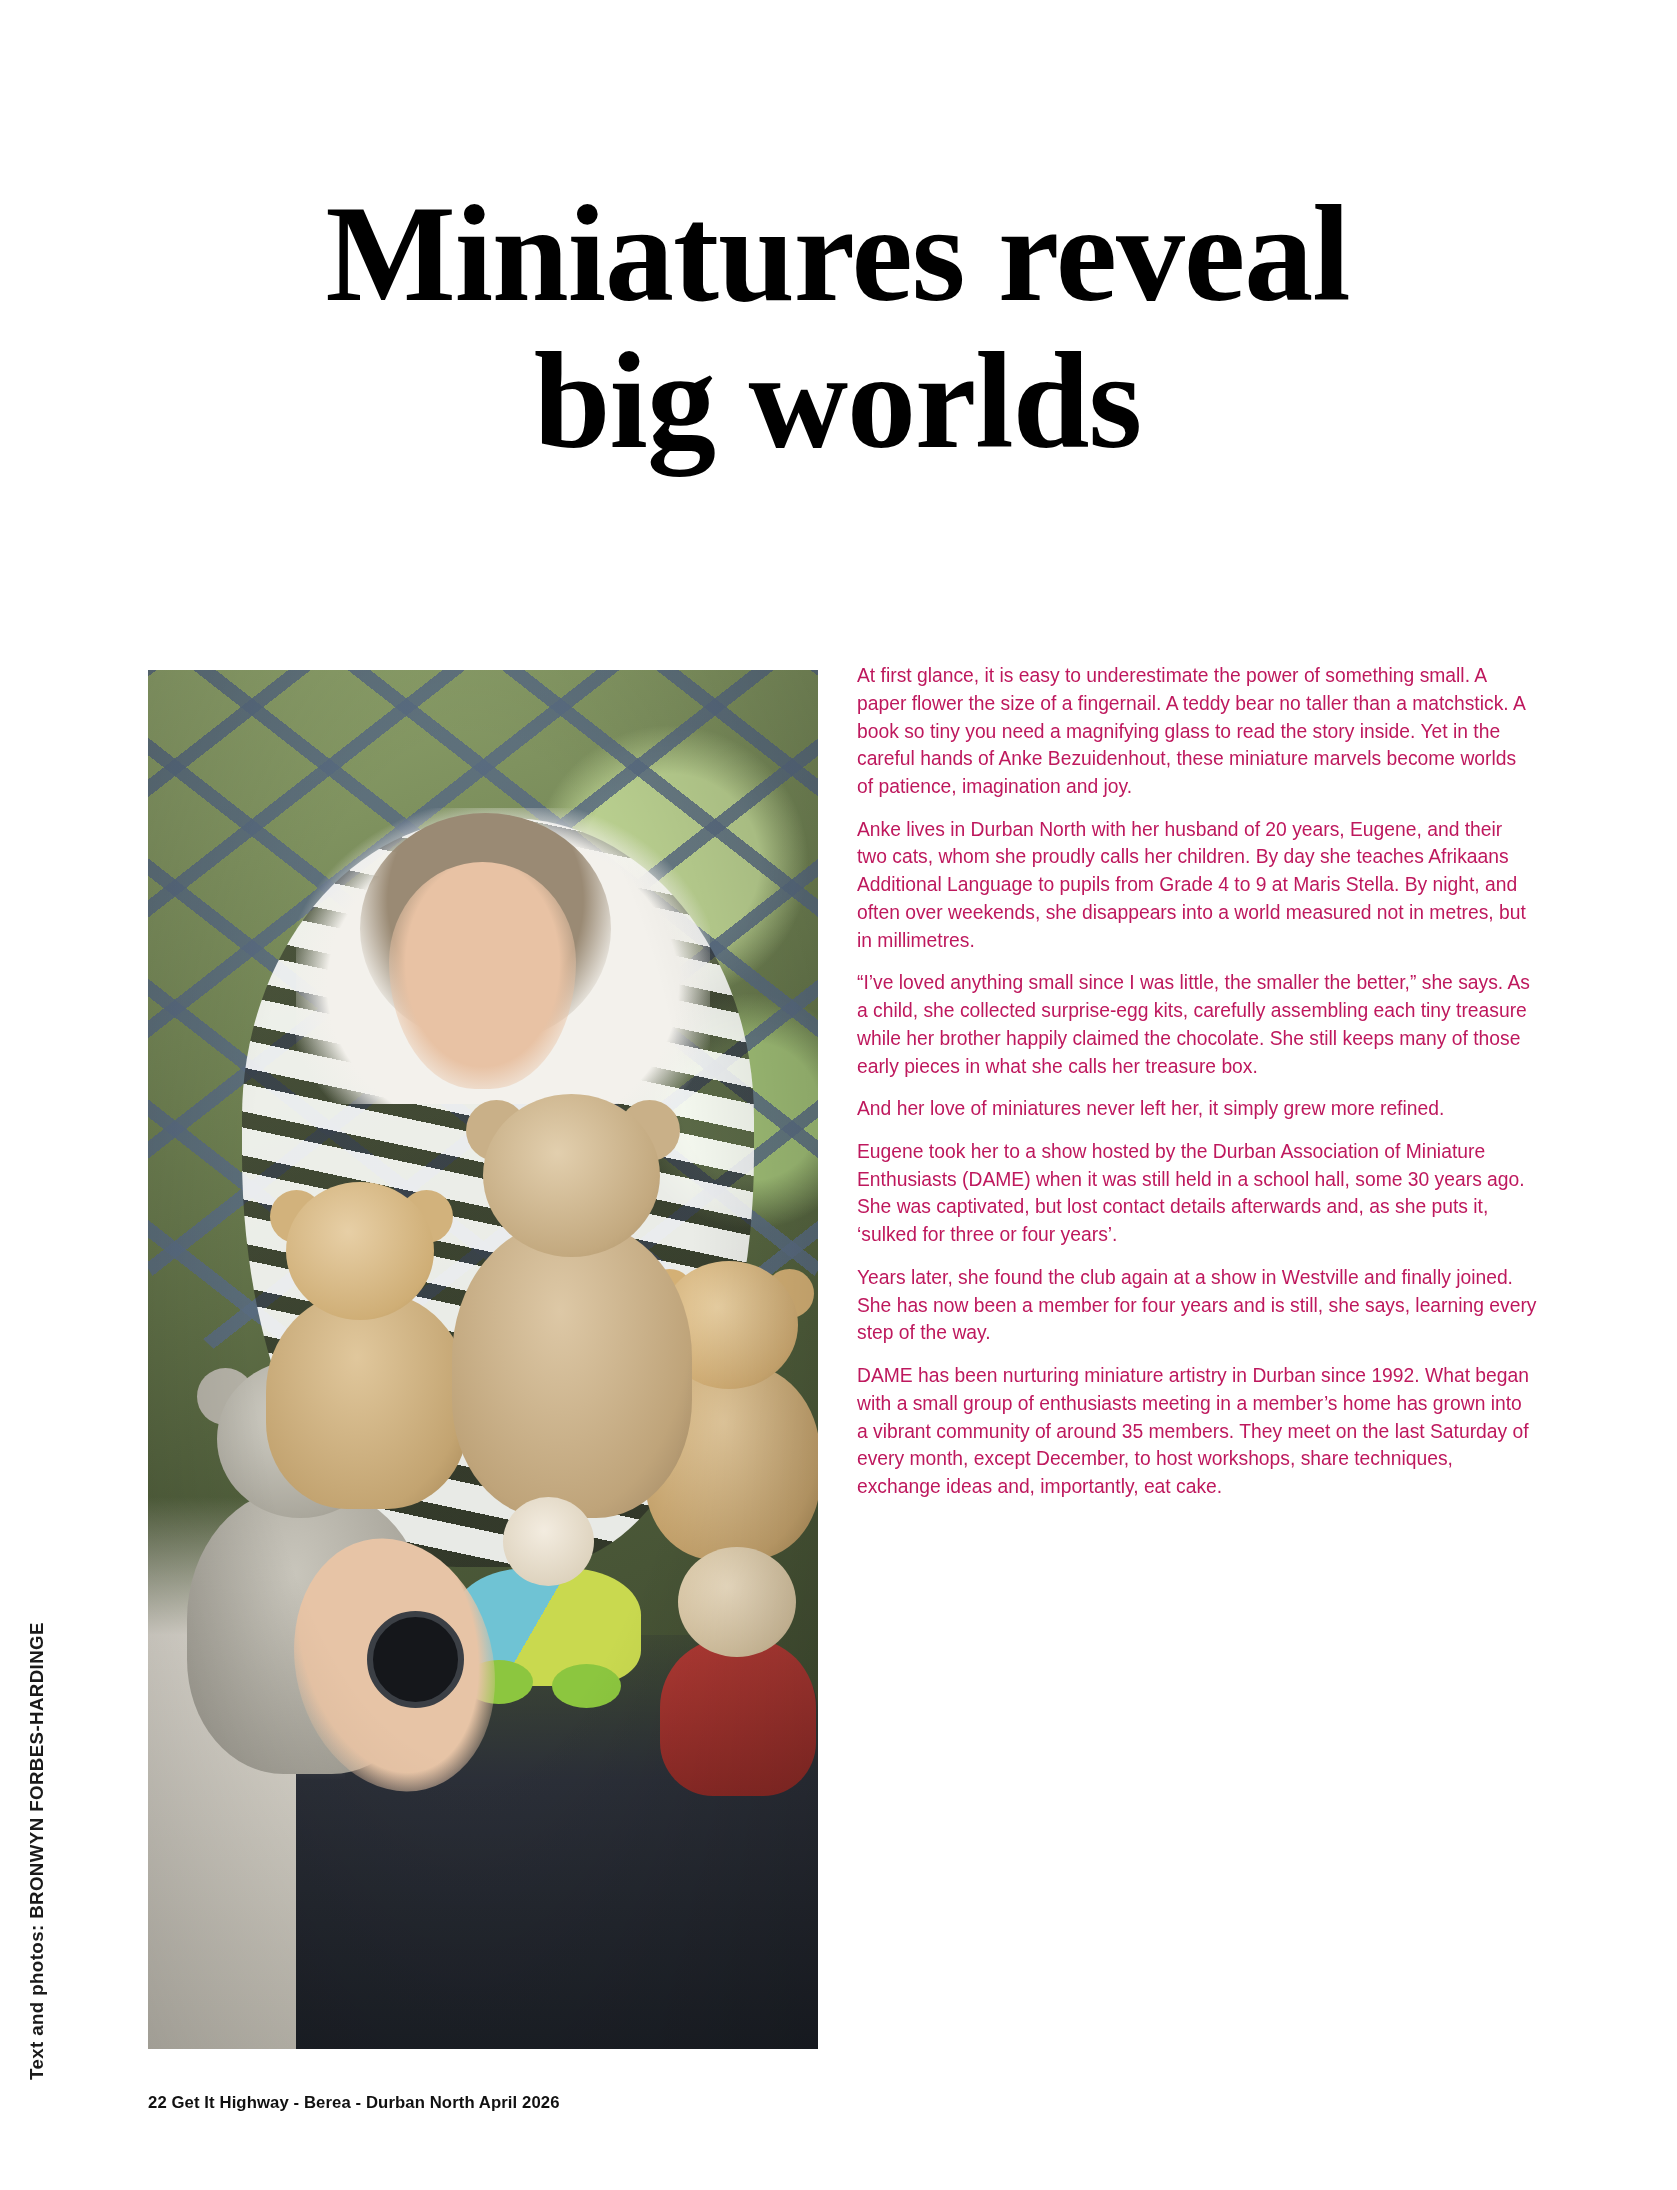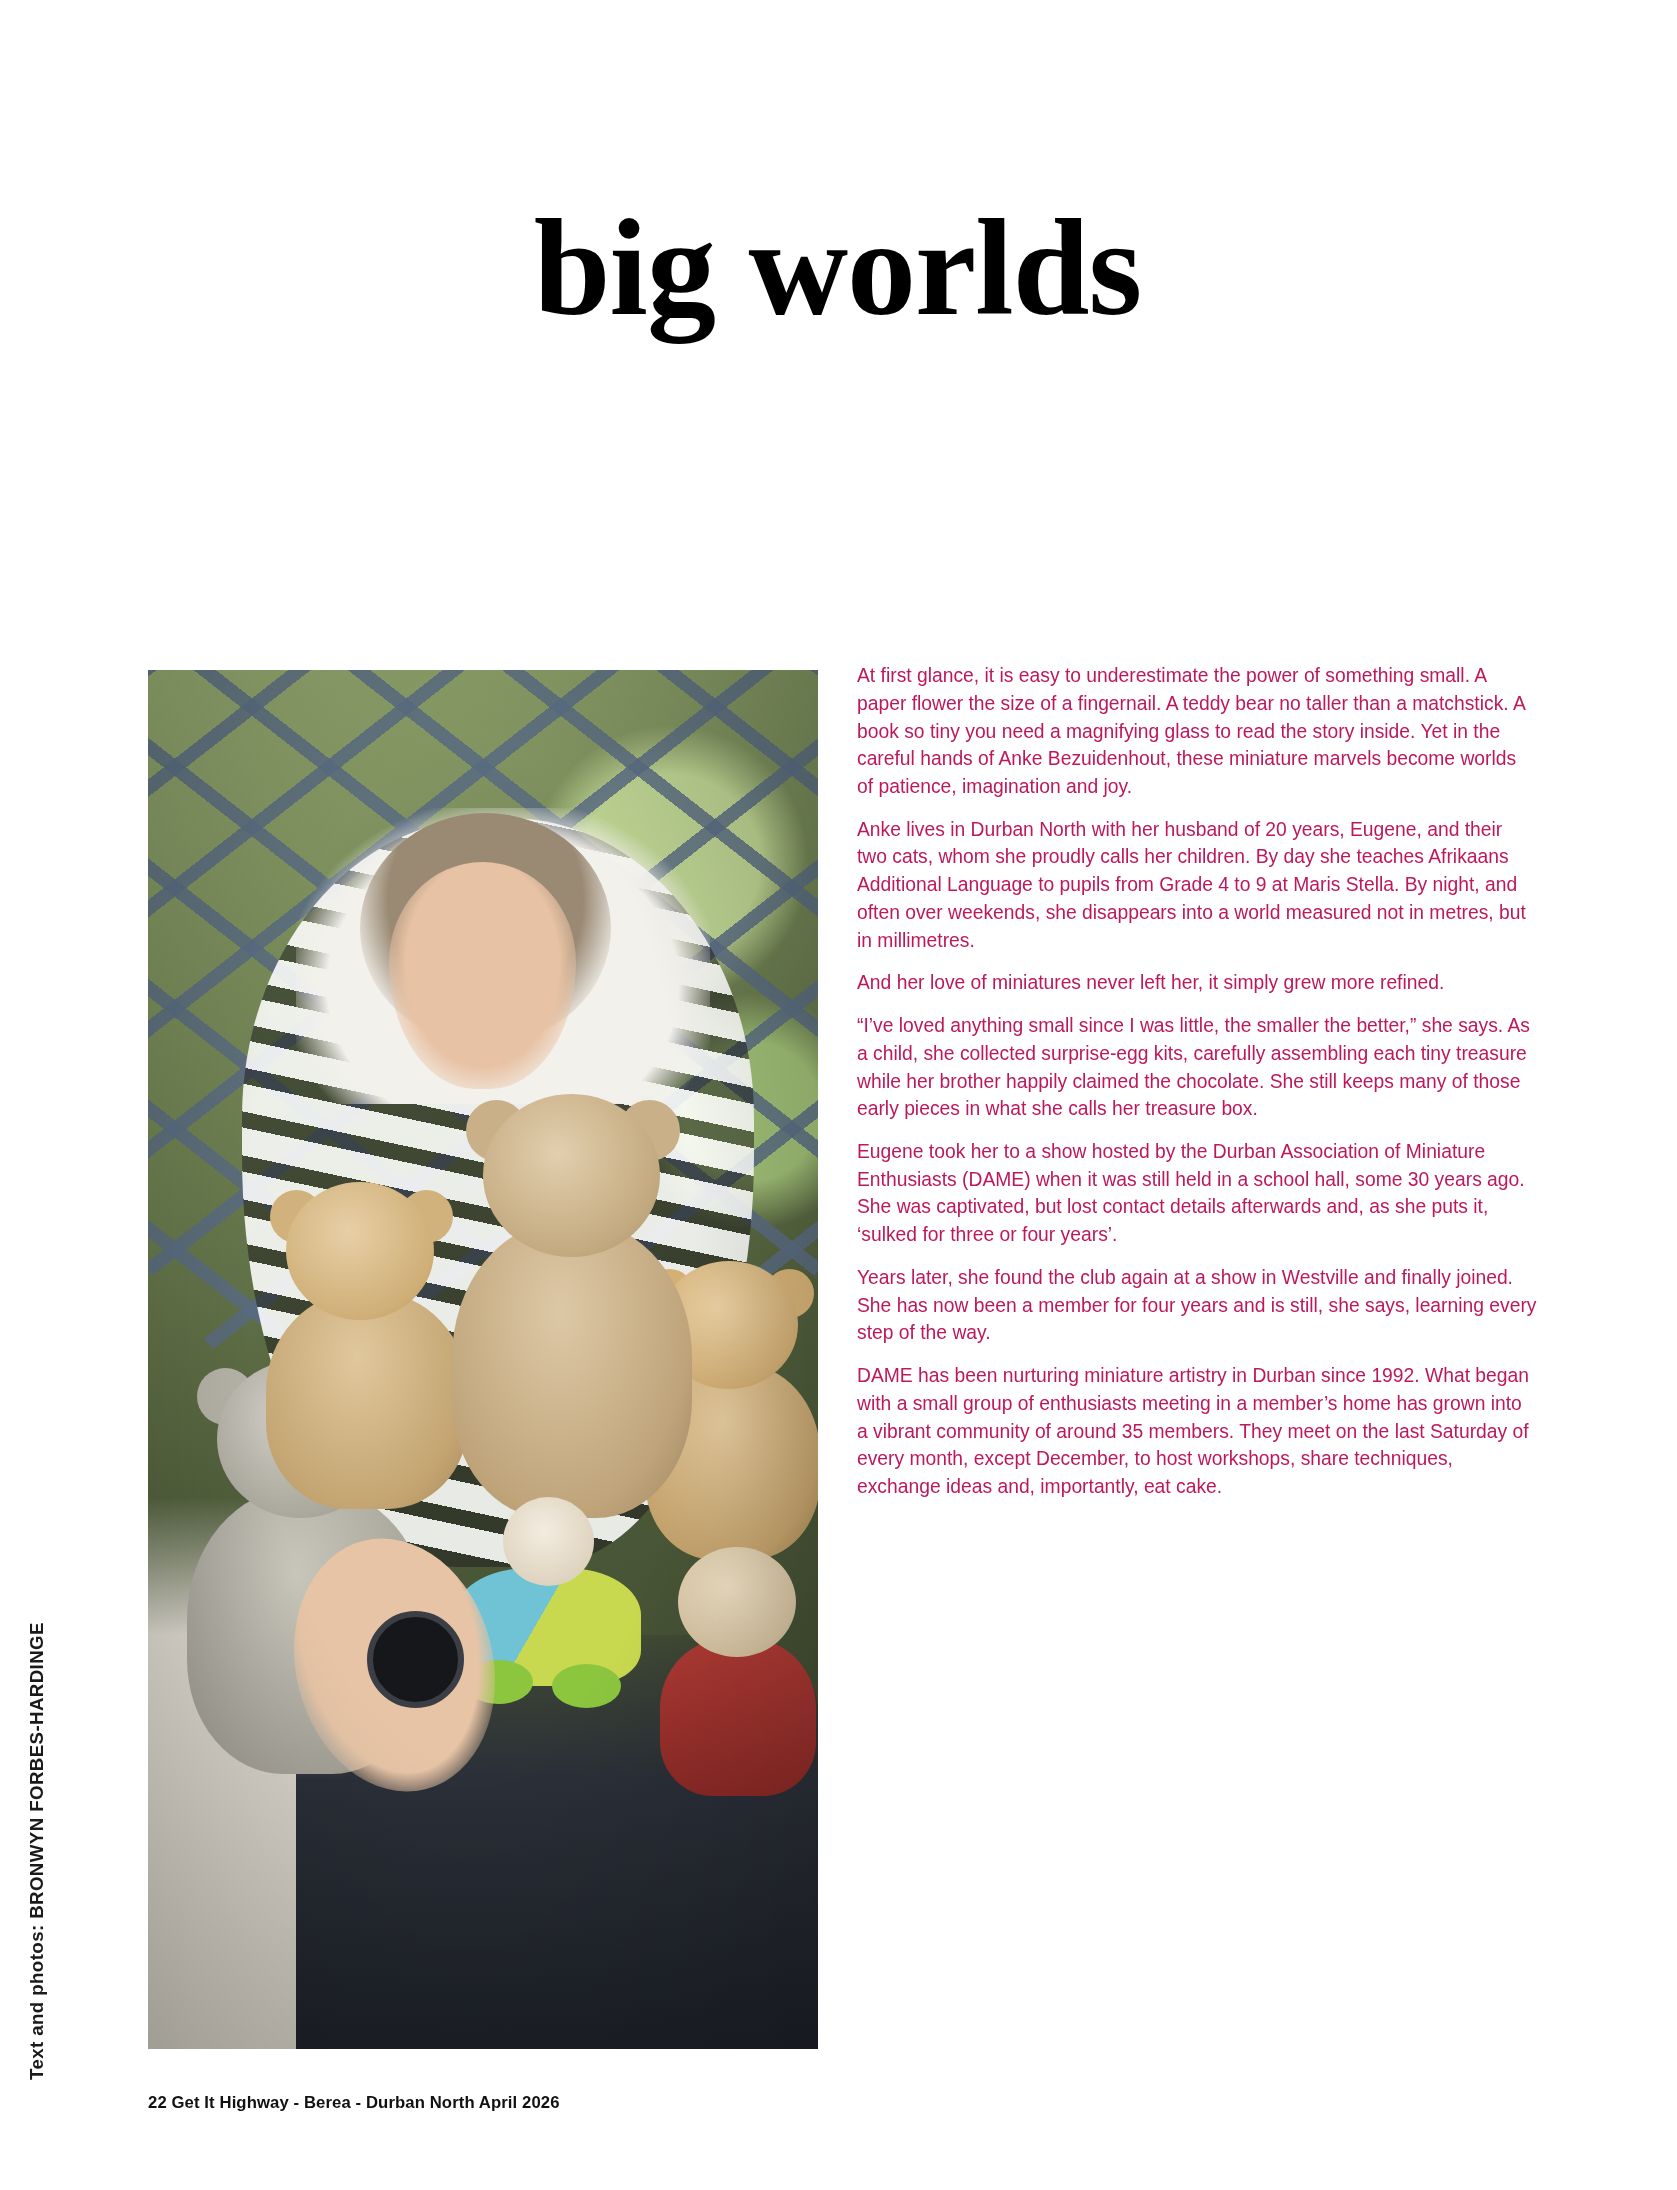--- a/index.html
+++ b/index.html
@@ -257,20 +257,21 @@
     color: #111;
     letter-spacing: 0.1px;
   }
 </style>
 </head>
 <body>
 
 <div id="page">
 
   <h1 id="headline">
+    <span class="line1">Miniatures reveal</span>
     <span class="line2">big worlds</span>
   </h1>
 
   <div id="side-credit">Text and photos: BRONWYN FORBES-HARDINGE</div>
 
   <div id="photo-block">
     <div id="photo">
       <div class="ph-bg"></div>
       <div class="ph-chair"></div>
       <div class="ph-cushion"></div>
@@ -324,22 +325,22 @@
       <div class="ph-watch"></div>
       <div class="ph-vignette"></div>
 
     </div>
   </div>
 
   <div id="right-col">
     <div id="body-copy">
       <p> At first glance, it is easy to underestimate the power of something small. A paper flower the size of a fingernail. A teddy bear no taller than a matchstick. A book so tiny you need a magnifying glass to read the story inside. Yet in the careful hands of Anke Bezuidenhout, these miniature marvels become worlds of patience, imagination and joy.</p>
       <p>Anke lives in Durban North with her husband of 20 years, Eugene, and their two cats, whom she proudly calls her children. By day she teaches Afrikaans Additional Language to pupils from Grade 4 to 9 at Maris Stella. By night, and often over weekends, she disappears into a world measured not in metres, but in millimetres.</p>
+      <p>“I’ve loved anything small since I was little, the smaller the better,” she says. As a child, she collected surprise-egg kits, carefully assembling each tiny treasure while her brother happily claimed the chocolate. She still keeps many of those early pieces in what she calls her treasure box.</p>
       <p>And her love of miniatures never left her, it simply grew more refined.</p>
-      <p>“I’ve loved anything small since I was little, the smaller the better,” she says. As a child, she collected surprise-egg kits, carefully assembling each tiny treasure while her brother happily claimed the chocolate. She still keeps many of those early pieces in what she calls her treasure box.</p>
       <p>Eugene took her to a show hosted by the Durban Association of Miniature Enthusiasts (DAME) when it was still held in a school hall, some 30 years ago. She was captivated, but lost contact details afterwards and, as she puts it, ‘sulked for three or four years’.</p>
       <p>Years later, she found the club again at a show in Westville and finally joined. She has now been a member for four years and is still, she says, learning every step of the way.</p>
       <p>DAME has been nurturing miniature artistry in Durban since 1992. What began with a small group of enthusiasts meeting in a member’s home has grown into a vibrant community of around 35 members. They meet on the last Saturday of every month, except December, to host workshops, share techniques, exchange ideas and, importantly, eat cake.</p>
     </div>
   </div>
 
   <div id="footer">22 Get It Highway - Berea - Durban North April 2026</div>
 
 </div>
 

